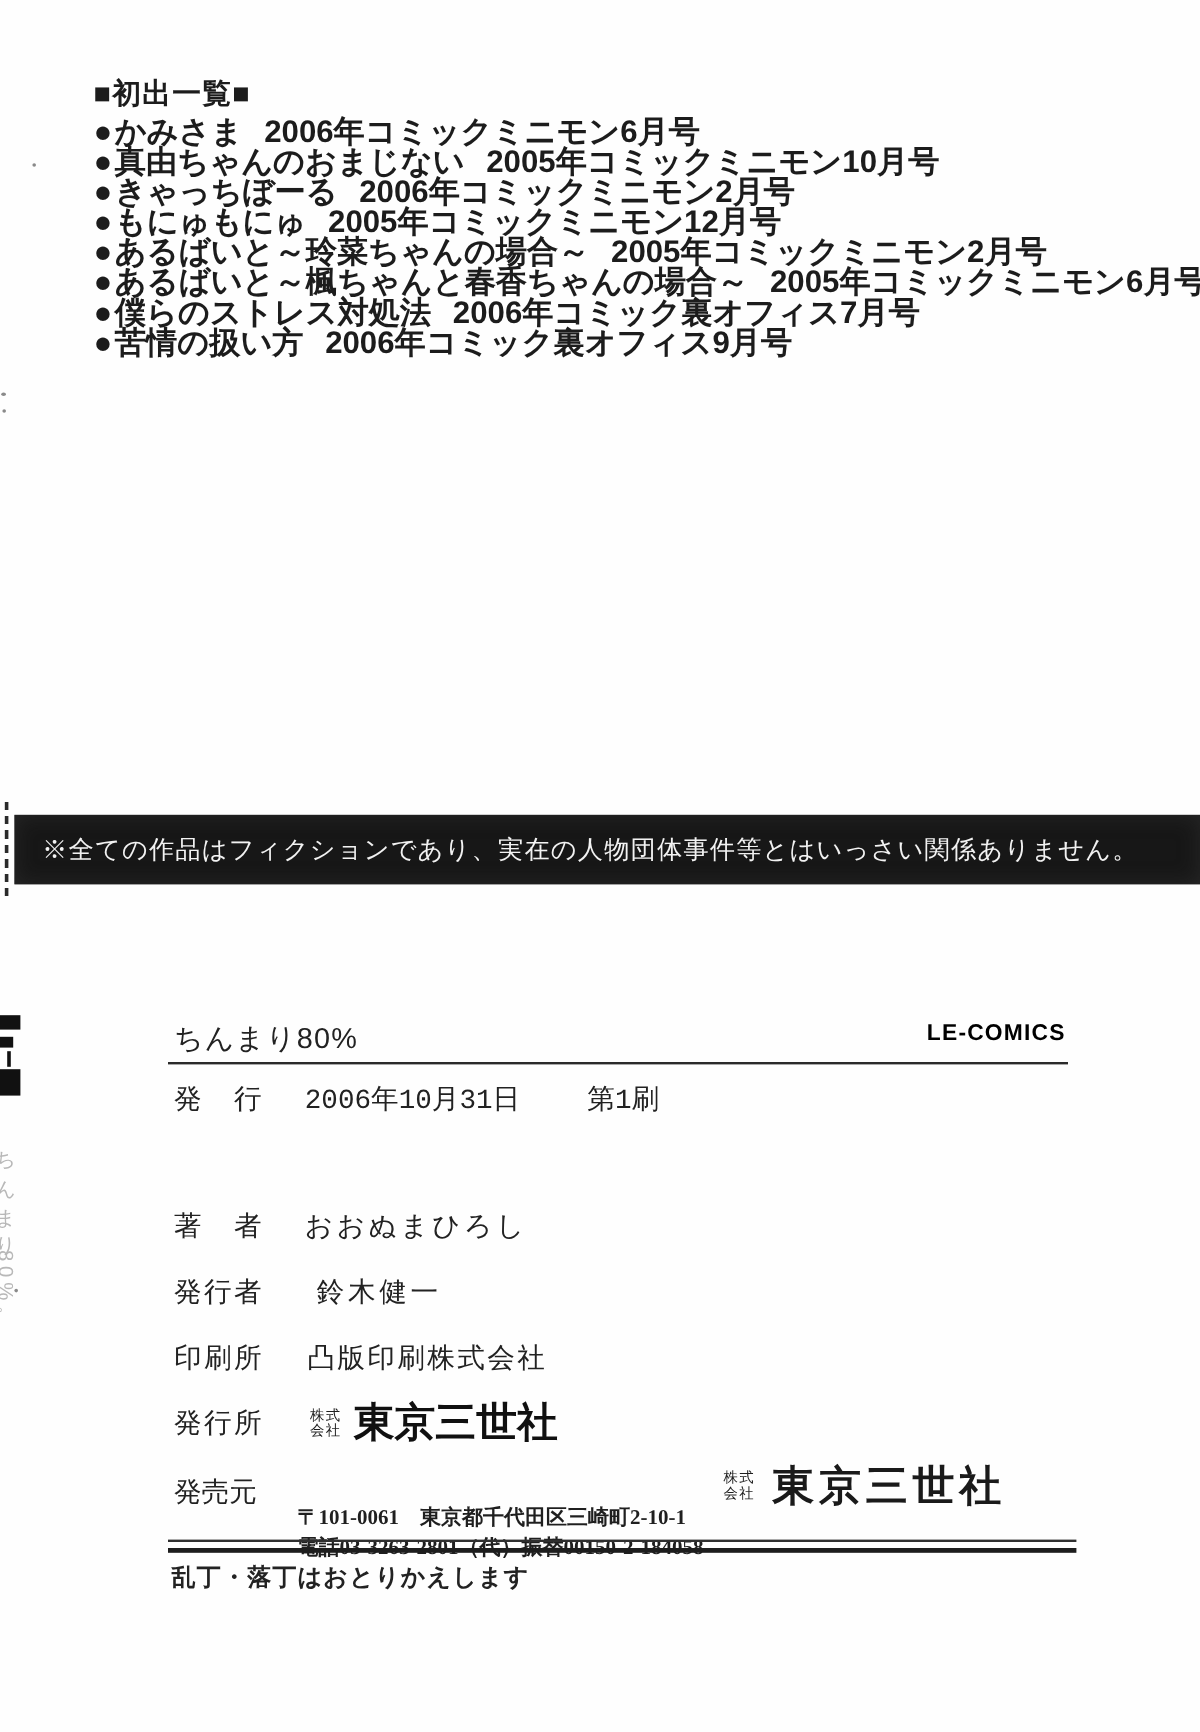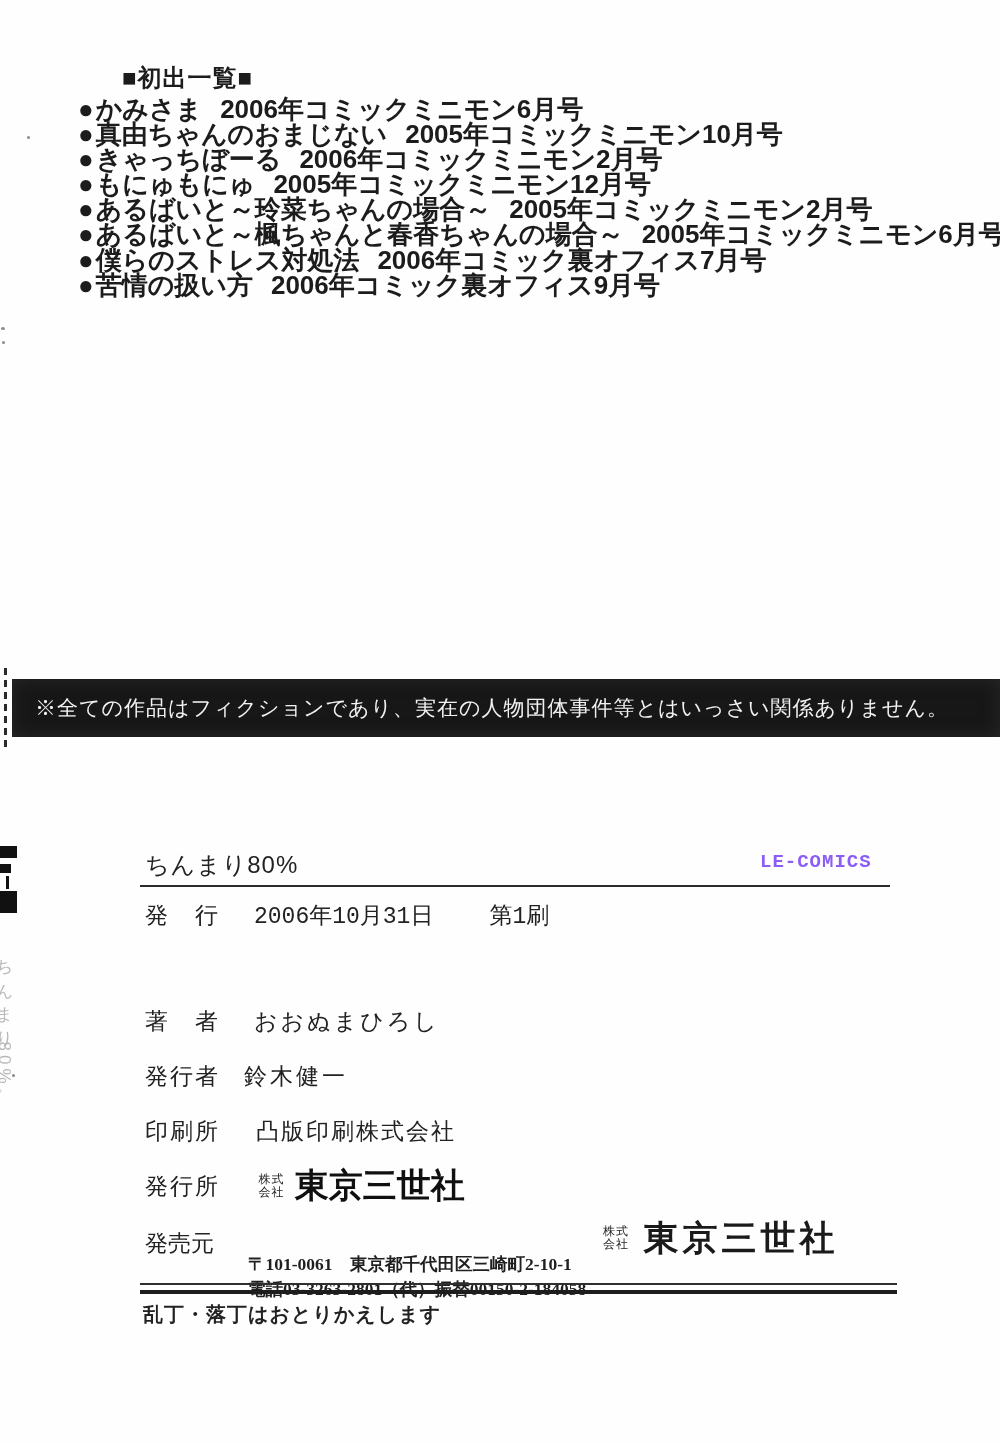--- a/index.html
+++ b/index.html
@@ -11,21 +11,20 @@
     font-family:"Liberation Sans",sans-serif;
     color:#1c1c1c;
   }
   .abs{position:absolute;}
 
   
   .shoshutsu-header{
     left:78px;top:62px;
     font-size:24px;font-weight:bold;letter-spacing:1px;
     font-family:"Liberation Sans",sans-serif;
-    margin-left:44px;
   }
   .shoshutsu-list{
     left:78px;top:97px;
     font-size:26px;font-weight:bold;
     line-height:25.1px;white-space:nowrap;
   }
   .shoshutsu-list .bullet{margin-right:2px;}
   .shoshutsu-list .issue{margin-left:18px;}
 
   
@@ -55,23 +54,23 @@
   }
   .speck{background:#8a8a8a;border-radius:50%;}
 
   
   .serif{font-family:Liberation Mono, monospace;}
   .colophon-title{
     left:145px;top:849px;font-size:24px;letter-spacing:1px;
     font-family:"Liberation Sans",sans-serif;color:#222;
   }
   .colophon-brand{
-    left:760px;top:851px;width:128px;text-align:left;
-    font-family:Liberation Mono, monospace;
-    font-size:19px;font-weight:bold;letter-spacing:1px;color:#8b5cf6;
+    left:760px;top:851px;width:128px;text-align:right;
+    font-family:Liberation Sans, sans-serif;
+    font-size:19px;font-weight:bold;letter-spacing:1px;color:#000000;
   }
   .title-rule{left:140px;top:885px;width:750px;height:2px;background:#2a2a2a;}
 
   .crow{font-size:23px;color:#222;white-space:nowrap;}
   .clabel{letter-spacing:2px;}
 
   .stacked{
     display:inline-block;vertical-align:middle;
     font-size:12px;line-height:13px;letter-spacing:1px;color:#1f1f1f;
   }
@@ -149,21 +148,21 @@
 
 <div class="abs crow serif" style="left:145px;top:900px;">
   <span class="clabel">発　行</span><span style="margin-left:34px;">2006年10月31日</span><span style="margin-left:56px;">第1刷</span>
 </div>
 
 <div class="abs crow serif" style="left:145px;top:1006px;">
   <span class="clabel">著　者</span><span style="margin-left:34px;letter-spacing:3px;">おおぬまひろし</span>
 </div>
 
 <div class="abs crow serif" style="left:145px;top:1061px;">
-  <span class="clabel">発行者</span><span style="margin-left:24px;letter-spacing:3px;">鈴木健一</span>
+  <span class="clabel">発行者</span><span style="margin-left:44px;letter-spacing:3px;">鈴木健一</span>
 </div>
 
 <div class="abs crow serif" style="left:145px;top:1116px;">
   <span class="clabel">印刷所</span><span style="margin-left:36px;letter-spacing:2px;">凸版印刷株式会社</span>
 </div>
 
 <div class="abs crow" style="left:145px;top:1163px;">
   <span class="clabel serif" style="vertical-align:middle;">発行所</span>
   <span class="stacked" style="margin-left:32px;">
     <span style="display:block;">株式</span>

